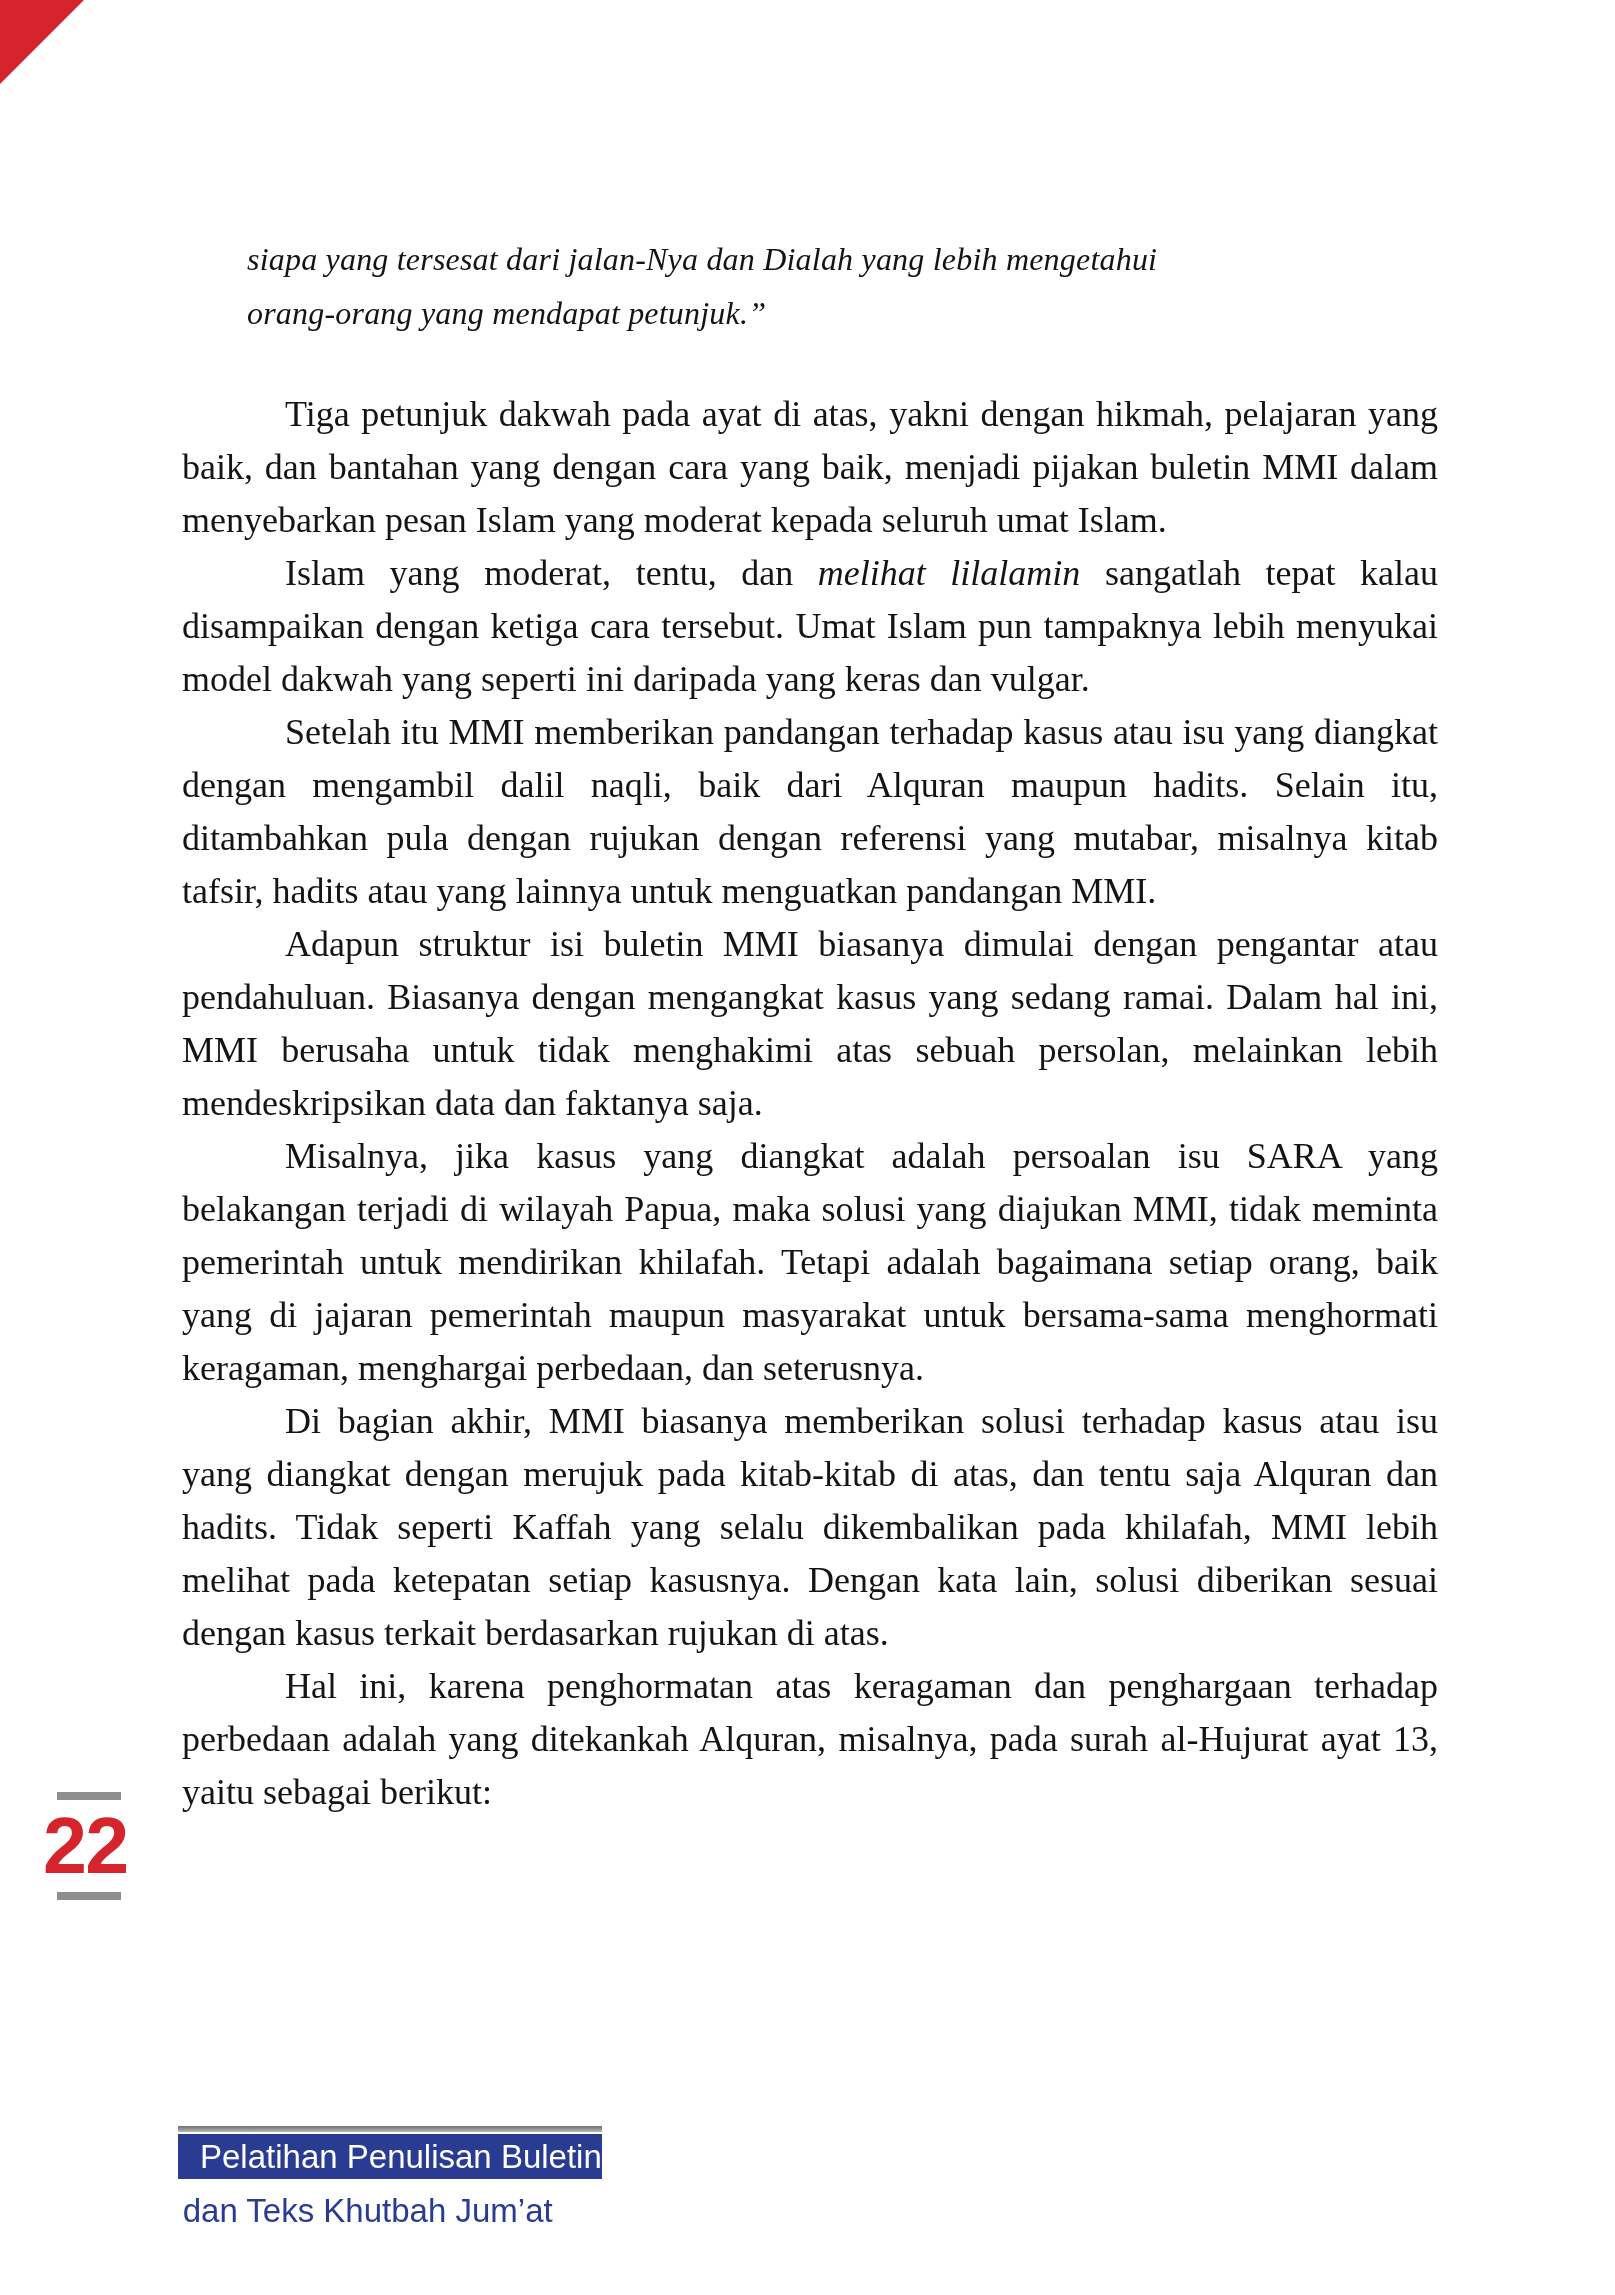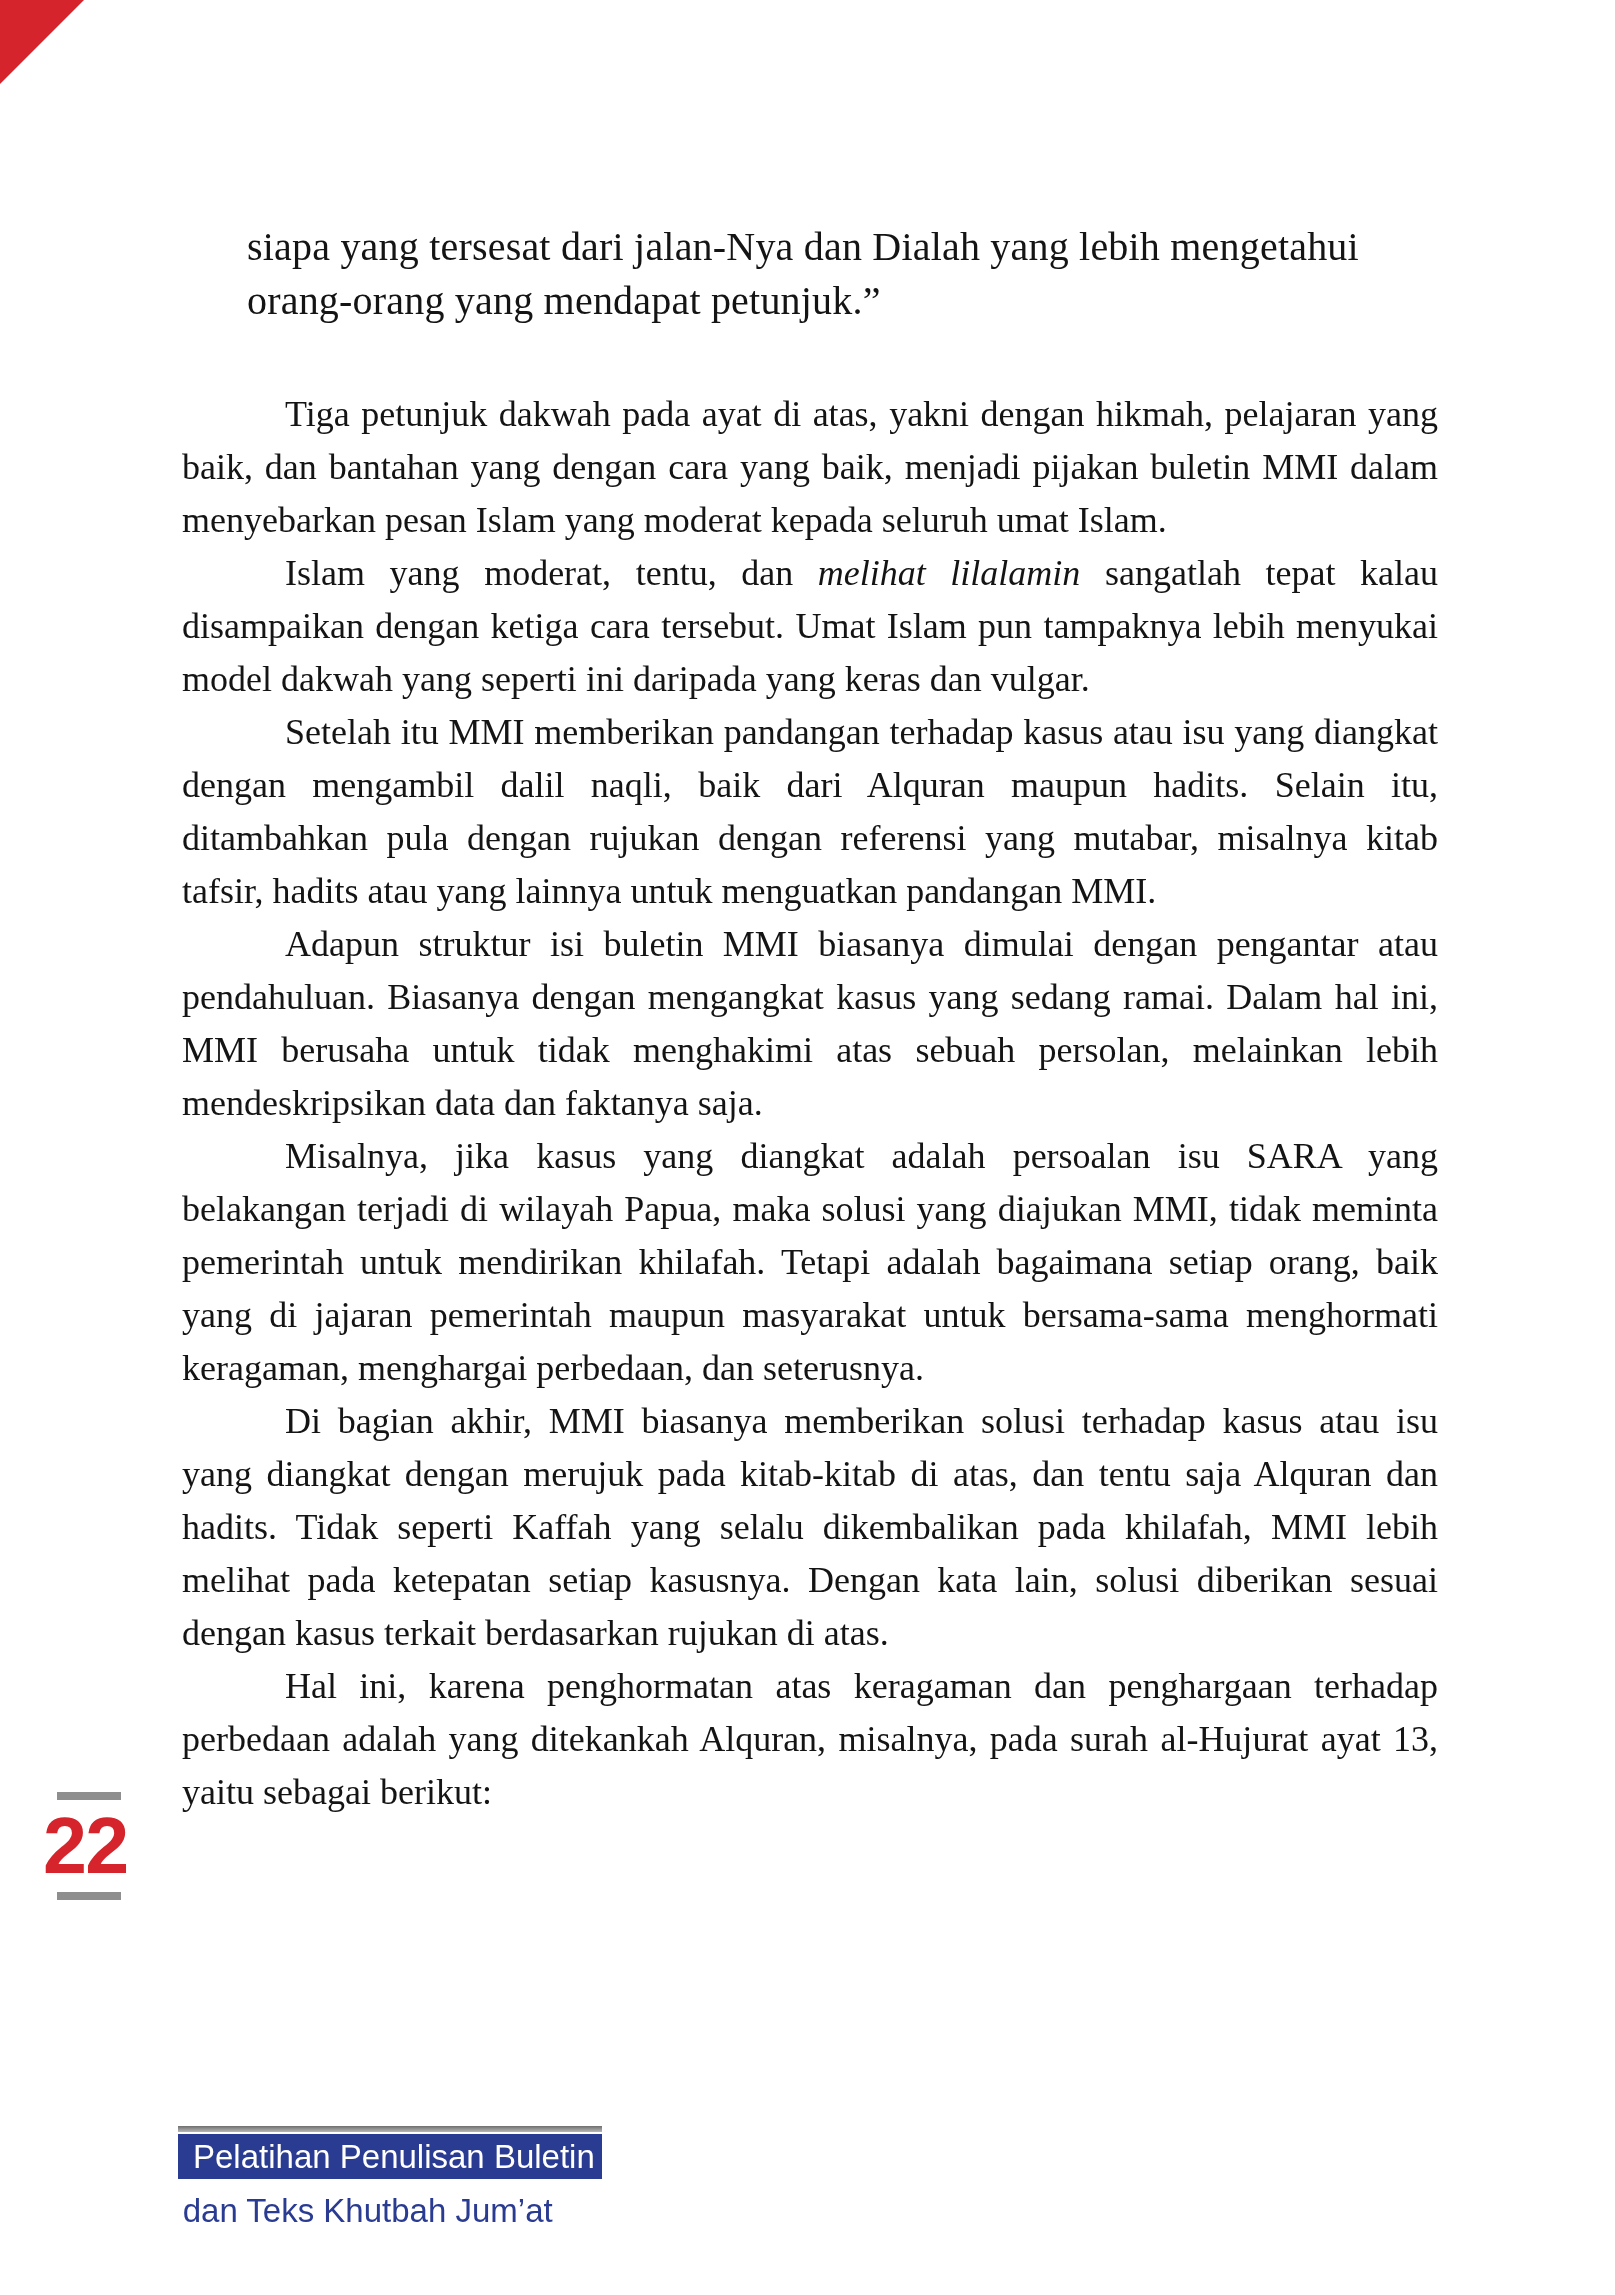--- a/index.html
+++ b/index.html
@@ -23,23 +23,24 @@
     top: 0; left: 0;
     width: 0; height: 0;
     border-top: 84px solid var(--accent-red, #d5242c);
     border-right: 84px solid transparent;
   }
 
   
   .quote-block {
     position: absolute;
     left: 247px;
-    top: 220px;
+    top: 232px;
     width: 1166px;
-    font-size: 40px;
+    font-style: italic;
+    font-size: 32px;
     line-height: 54px;
     letter-spacing: 0.2px;
   }
 
   
   .article-body {
     position: absolute;
     left: 182px;
     top: 382px;
     width: 1256px;
@@ -94,21 +95,21 @@
     background: linear-gradient(#6f6f6f, #b8b8b8);
   }
   .footer-title-box {
     margin-top: 2.3px;
     width: 424px;
     height: 45px;
     background: var(--footer-blue, #2a3b92);
     display: flex;
     align-items: center;
     box-sizing: border-box;
-    padding-left: 15px;
+    padding-left: 22px;
   }
   .footer-title {
     color: #ffffff;
     font-size: 33px;
     white-space: nowrap;
   }
   .footer-subtitle {
     margin-top: 13px;
     padding-left: 4.7px;
     color: var(--footer-blue, #2a3b92);

